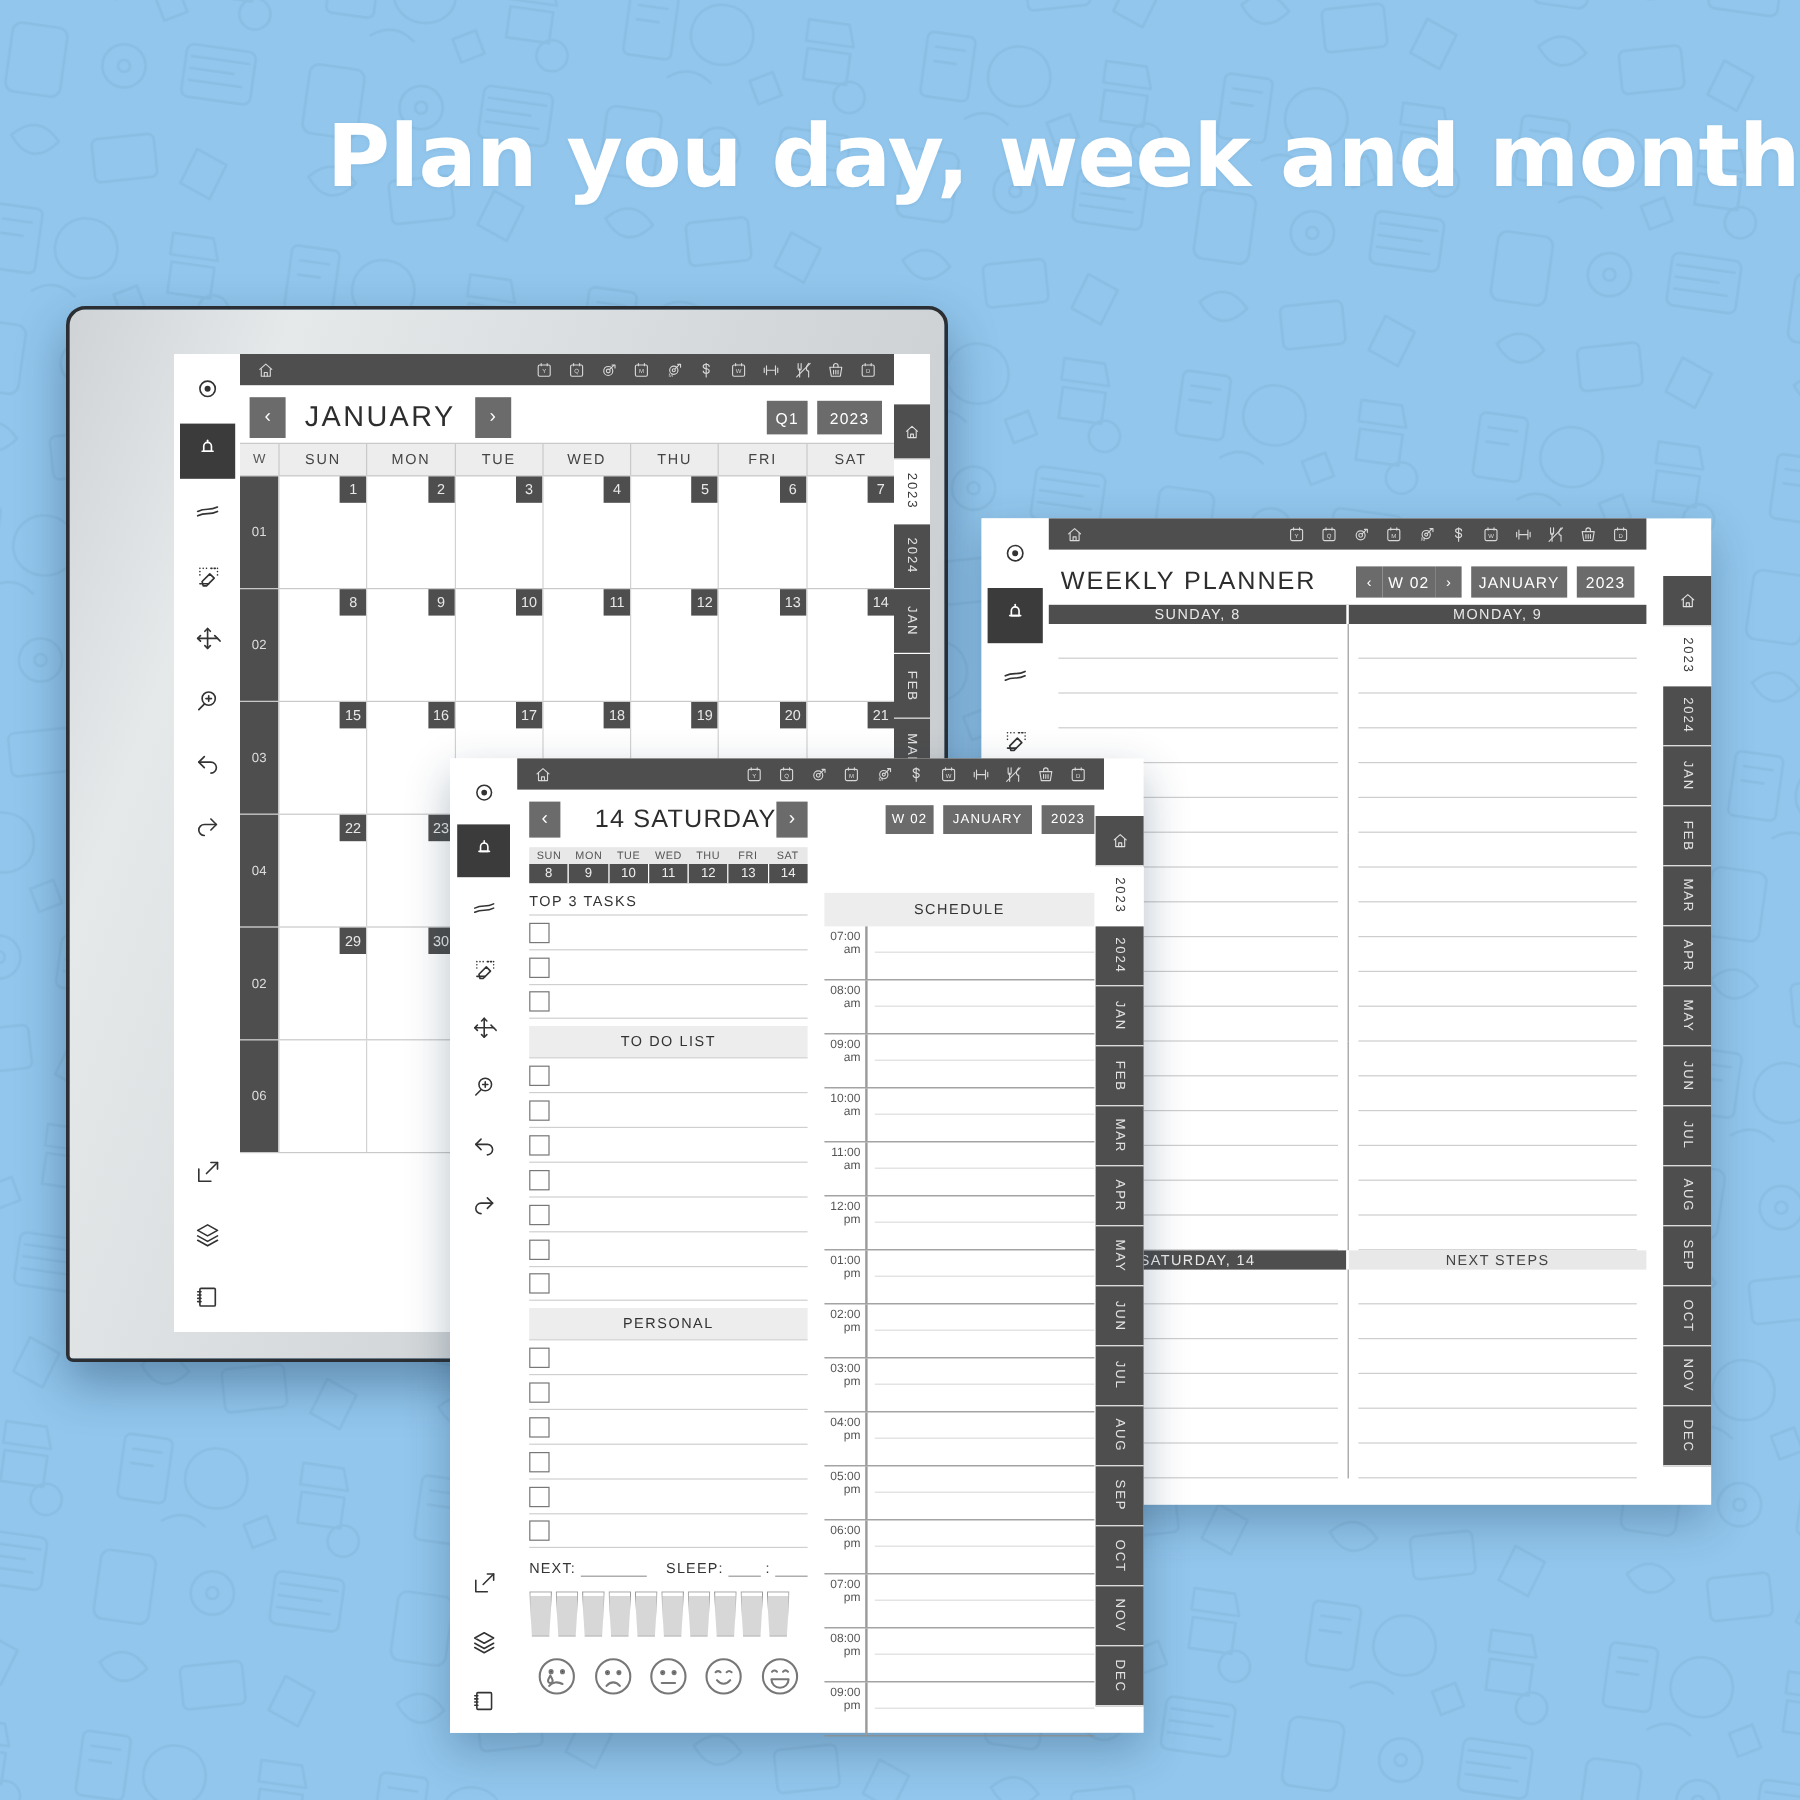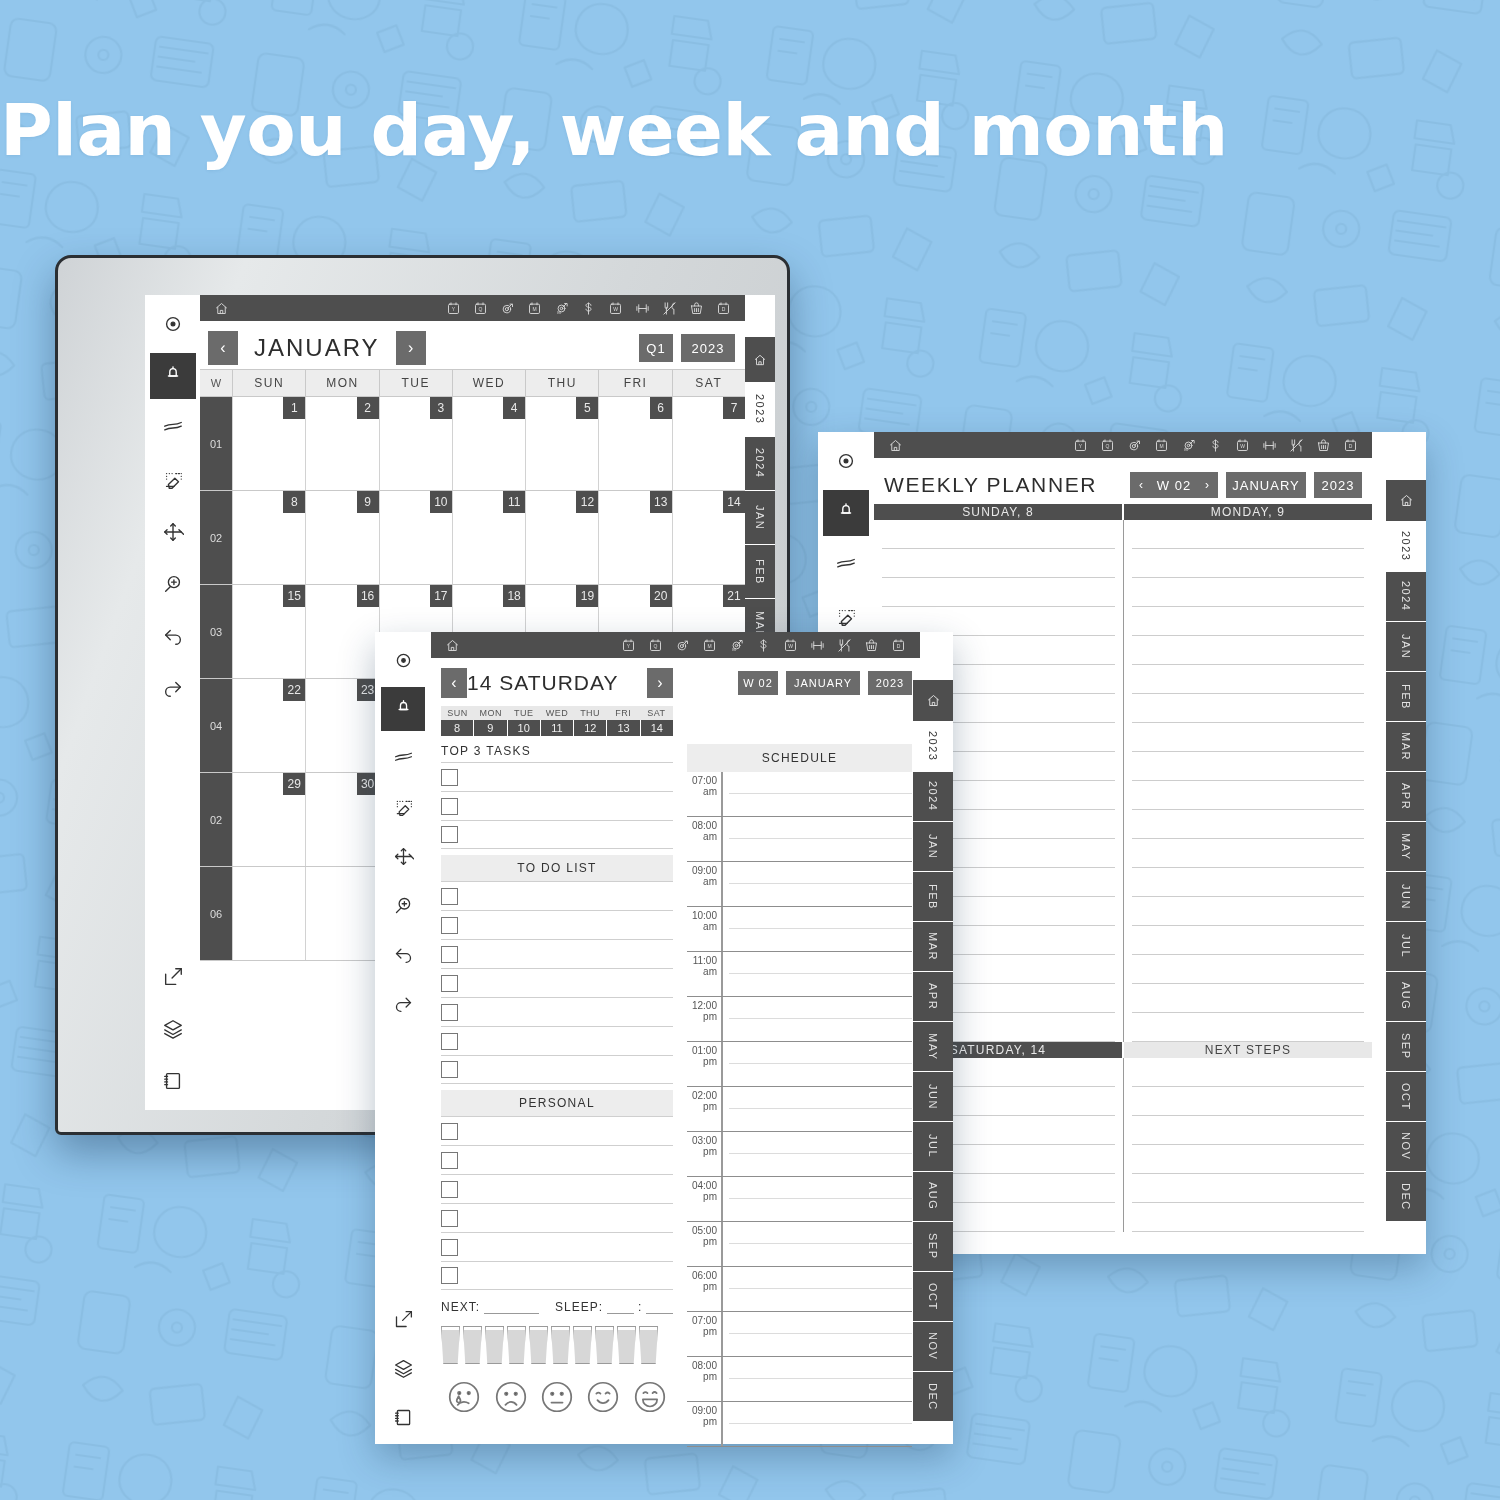--- a/index.html
+++ b/index.html
@@ -15,21 +15,21 @@
     position: absolute; inset: 0;
     background: #92c6ec;
     z-index: 0;
   }
   #bg-pattern svg { width: 100%; height: 100%; display:block; opacity: .38; }
 
   
   #headline {
     position: absolute;
     top: 88px; left: 0; width: 1500px;
-    text-align: left;
+    text-align: right;
     color: #ffffff;
     font-size: 72px;
     font-weight: 600;
     letter-spacing: -0.5px;
     z-index: 40;
     text-shadow: 0 1px 3px rgba(50,110,160,.12);
     font-family: "DejaVu Sans", sans-serif;
   }
 
   
@@ -149,21 +149,21 @@
   #d-leftbar { position:absolute; left:0; top:0; width:56px; height:812px; padding-top:6px; }
   #d-leftbar .lb-ico { width:44px; height:44px; margin-bottom:5px; }
   #d-vtabs { position:absolute; right:0; top:48px; width:40px; }
   #d-vtabs .vtab { height:50px; }
   #d-vtabs .vtab.home { height:42px; }
   #d-body { position:absolute; left:56px; top:26px; width:489px; height:786px; display:flex; }
 
   #d-left { width:250px; padding:6px 8px 0 10px; }
   #d-right { width:239px; padding:6px 8px 0 6px; }
   #d-titlerow { display:flex; align-items:center; height:38px; }
-  #d-title { flex:1; text-align:left; font-size:21px; letter-spacing:1px; color:#2d2d2d; }
+  #d-title { flex:1; text-align:right; font-size:21px; letter-spacing:1px; color:#2d2d2d; }
   #d-titlerow .navbtn { width:26px; height:30px; }
   #d-weekstrip { margin-top:4px; }
   #d-weekstrip .row1 { display:flex; background:#e8e8e8; }
   #d-weekstrip .row1 span { flex:1; text-align:center; font-size:9px; color:#555; padding:2px 0; letter-spacing:.5px; }
   #d-weekstrip .row2 { display:flex; }
   #d-weekstrip .row2 span { flex:1; text-align:center; font-size:11px; color:#eee; background:#4e4e4e; padding:2px 0; border-left:1px solid #fff; }
   #d-weekstrip .row2 span:first-child { border-left:none; }
 
   .sec-title { text-align:left; font-size:12px; letter-spacing:1.3px; color:#333; padding:8px 0 4px; }
   .sec-band { text-align:center; font-size:12px; letter-spacing:1.3px; color:#333; background:#ededed; padding:6px 0; margin:6px 0 0; }

